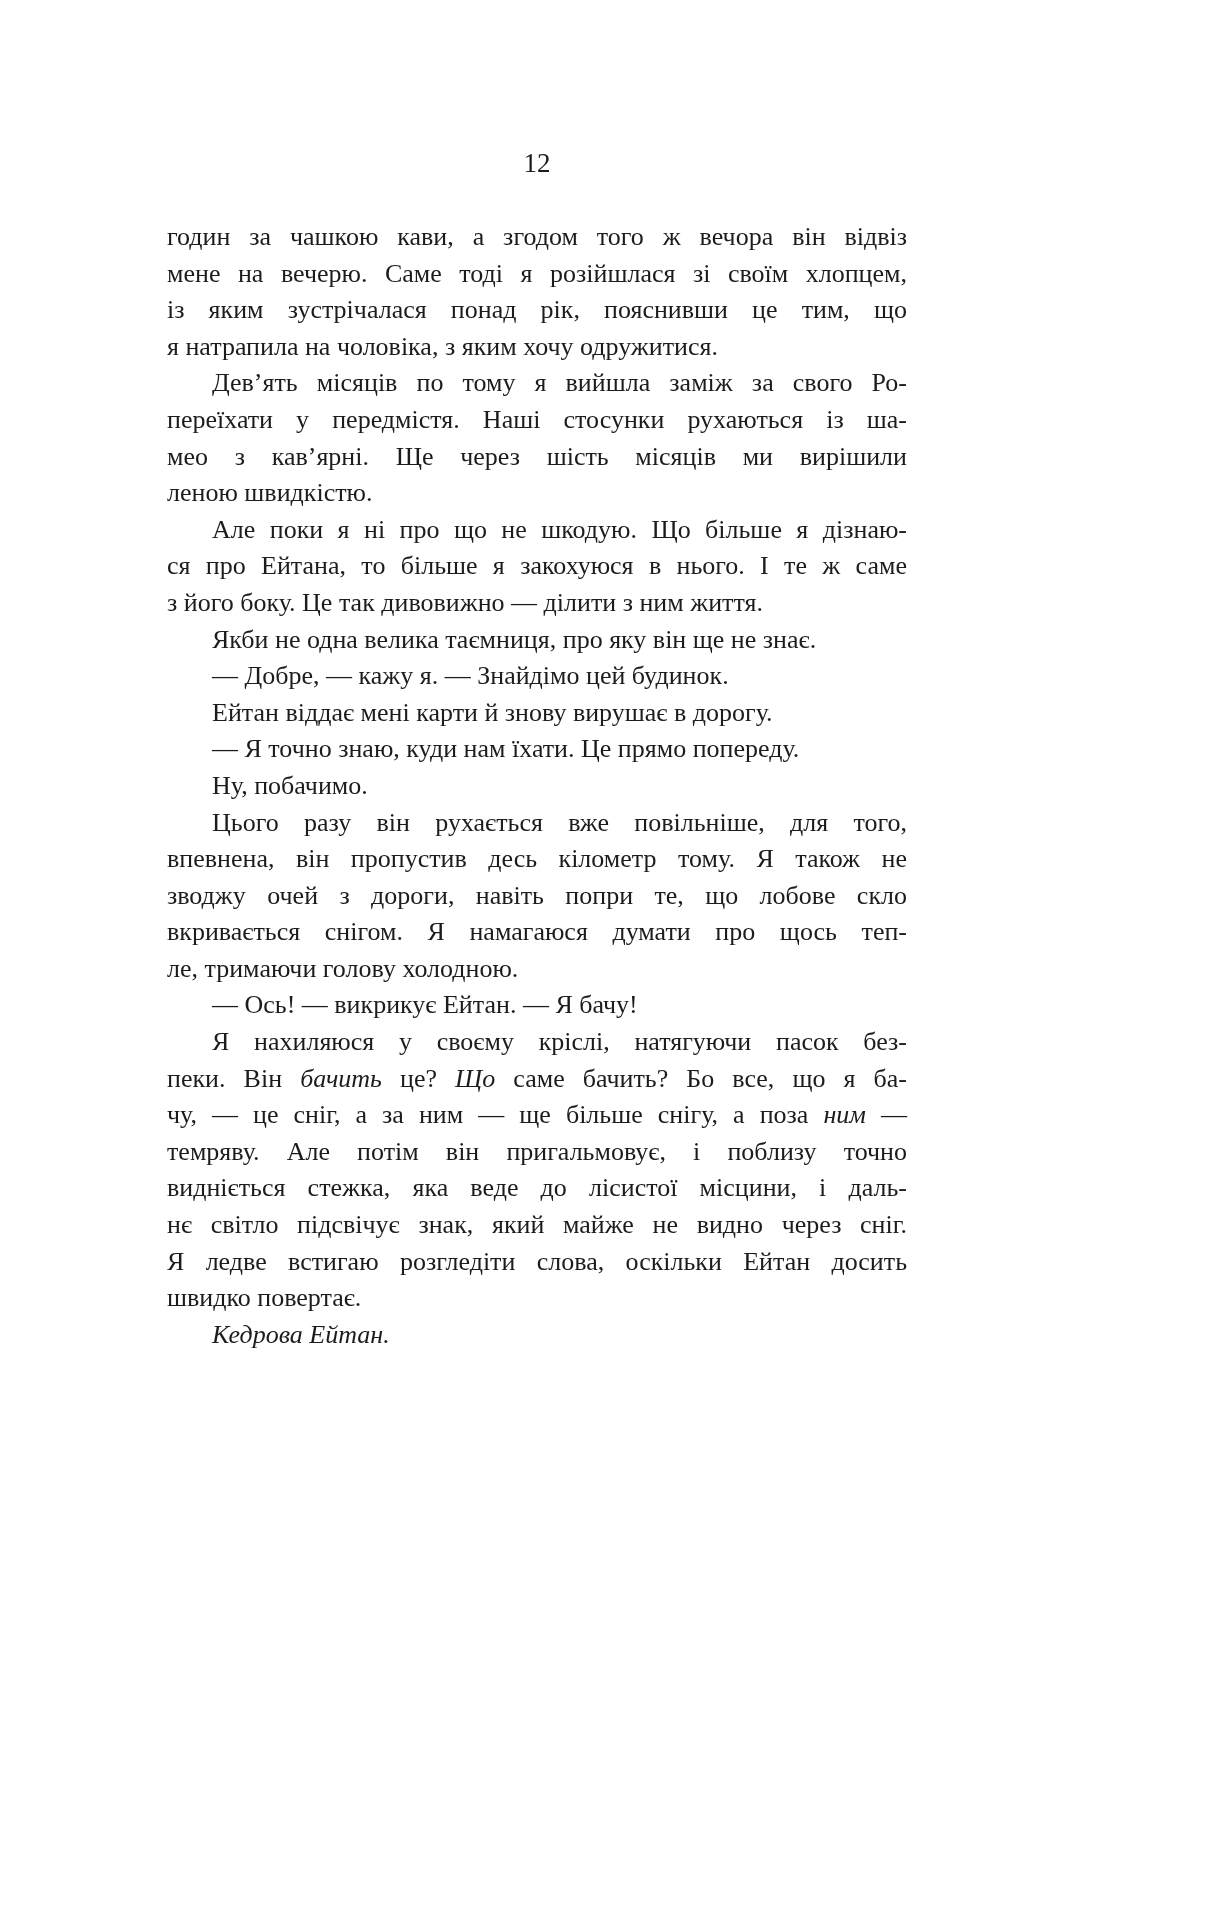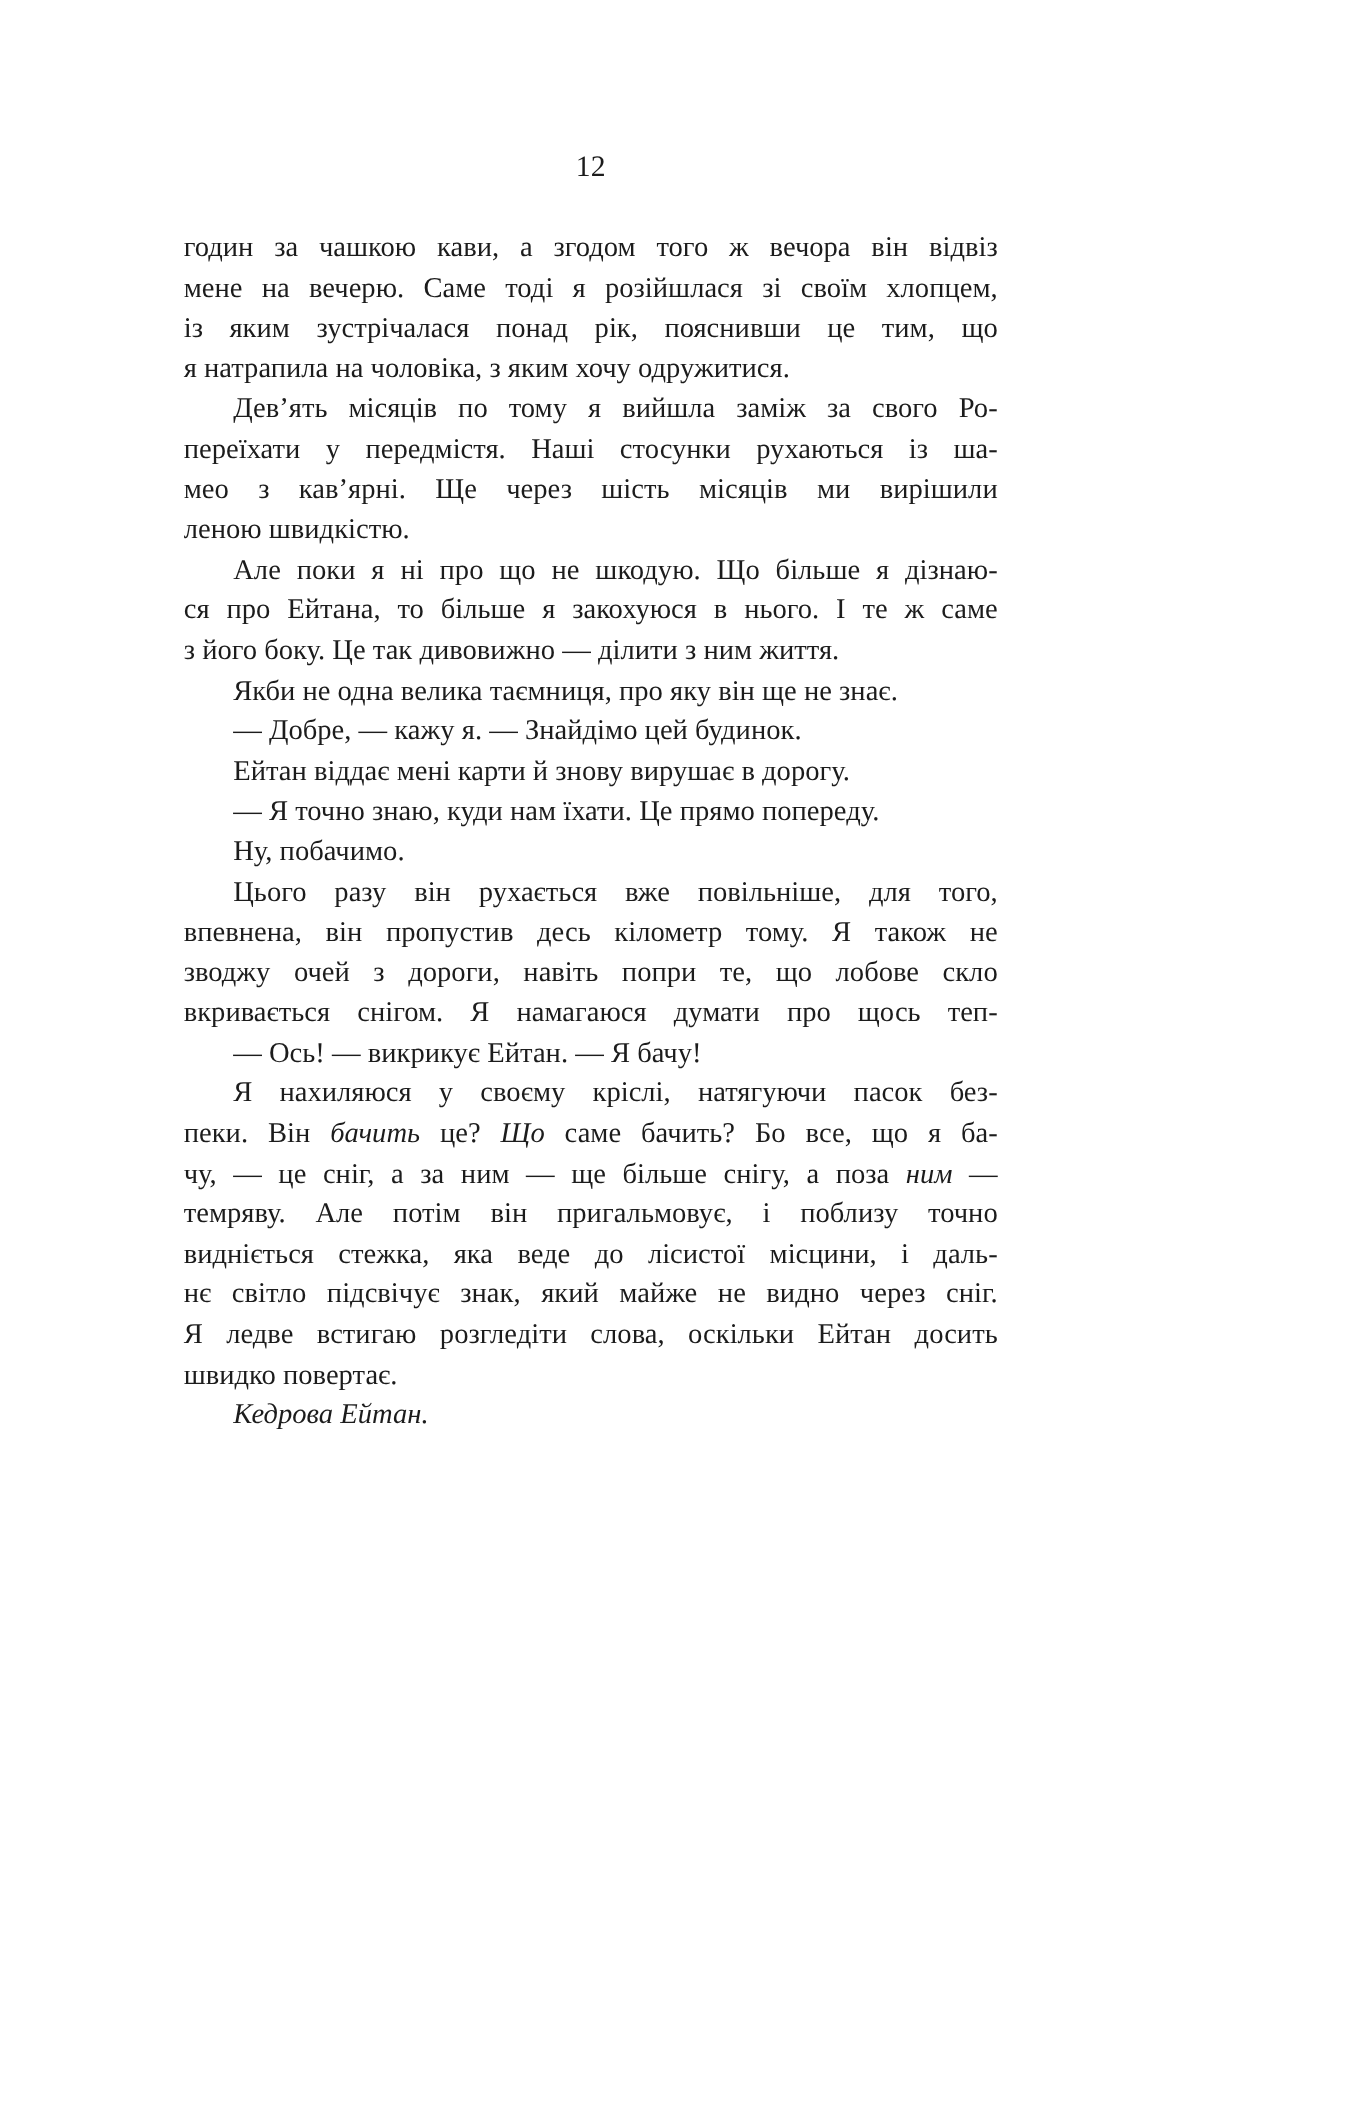--- a/index.html
+++ b/index.html
@@ -19,20 +19,21 @@
     box-sizing: content-box;
     padding-top: 133px;
     padding-left: 167px;
     width: 740px;
   }
   .page-number {
     font-size: 27px;
     line-height: 37px;
     text-align: center;
     margin-bottom: 37px;
+    margin-top: 12px;
   }
   .text-block {
     font-size: 26px;
     line-height: 36.6px;
     margin-top: 37px;
   }
   .line {
     text-align: justify;
     text-align-last: justify;
   }
@@ -65,20 +66,21 @@
       <div class="line last"><span>з його боку. Це так дивовижно — ділити з ним життя.</span></div>
       <div class="line last indent"><span>Якби не одна велика таємниця, про яку він ще не знає.</span></div>
       <div class="line last indent"><span>— Добре, — кажу я. — Знайдімо цей будинок.</span></div>
       <div class="line last indent"><span>Ейтан віддає мені карти й знову вирушає в дорогу.</span></div>
       <div class="line last indent"><span>— Я точно знаю, куди нам їхати. Це прямо попереду.</span></div>
       <div class="line last indent"><span>Ну, побачимо.</span></div>
       <div class="line indent"><span>Цього разу він рухається вже повільніше, для того,</span></div>
       <div class="line"><span>впевнена, він пропустив десь кілометр тому. Я також не</span></div>
       <div class="line"><span>зводжу очей з дороги, навіть попри те, що лобове скло</span></div>
       <div class="line"><span>вкривається снігом. Я намагаюся думати про щось теп-</span></div>
+      <div class="line last"><span>ле, тримаючи голову холодною.</span></div>
       <div class="line last indent"><span>— Ось! — викрикує Ейтан. — Я бачу!</span></div>
       <div class="line indent"><span>Я нахиляюся у своєму кріслі, натягуючи пасок без-</span></div>
       <div class="line"><span>пеки. Він </span><span class="i">бачить</span><span> це? </span><span class="i">Що</span><span> саме бачить? Бо все, що я ба-</span></div>
       <div class="line"><span>чу, — це сніг, а за ним — ще більше снігу, а поза </span><span class="i">ним</span><span> —</span></div>
       <div class="line"><span>темряву. Але потім він пригальмовує, і поблизу точно</span></div>
       <div class="line"><span>видніється стежка, яка веде до лісистої місцини, і даль-</span></div>
       <div class="line"><span>нє світло підсвічує знак, який майже не видно через сніг.</span></div>
       <div class="line"><span>Я ледве встигаю розгледіти слова, оскільки Ейтан досить</span></div>
       <div class="line last"><span>швидко повертає.</span></div>
       <div class="line last indent"><span class="i">Кедрова Ейтан.</span></div>

